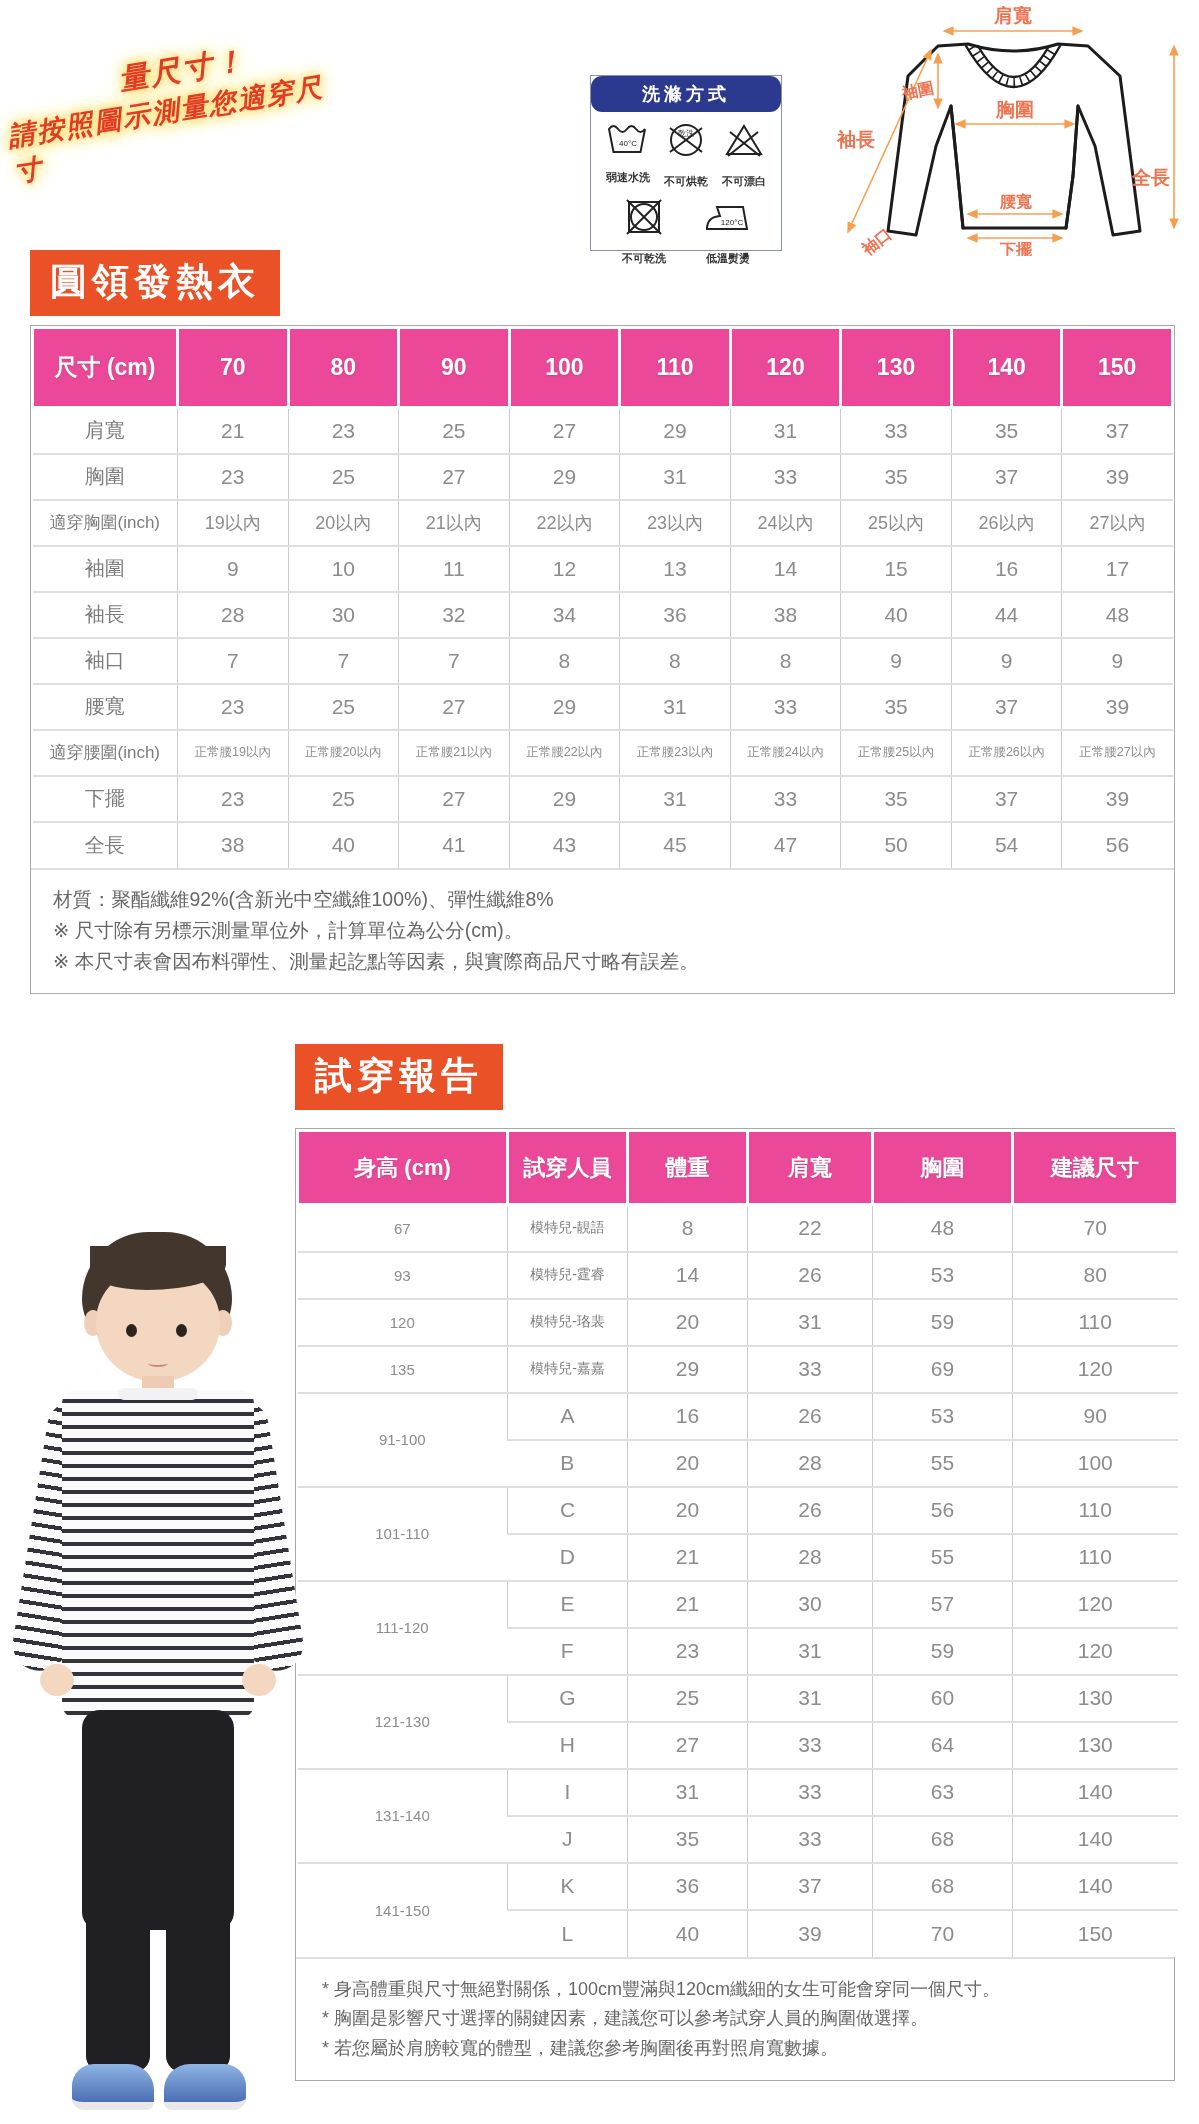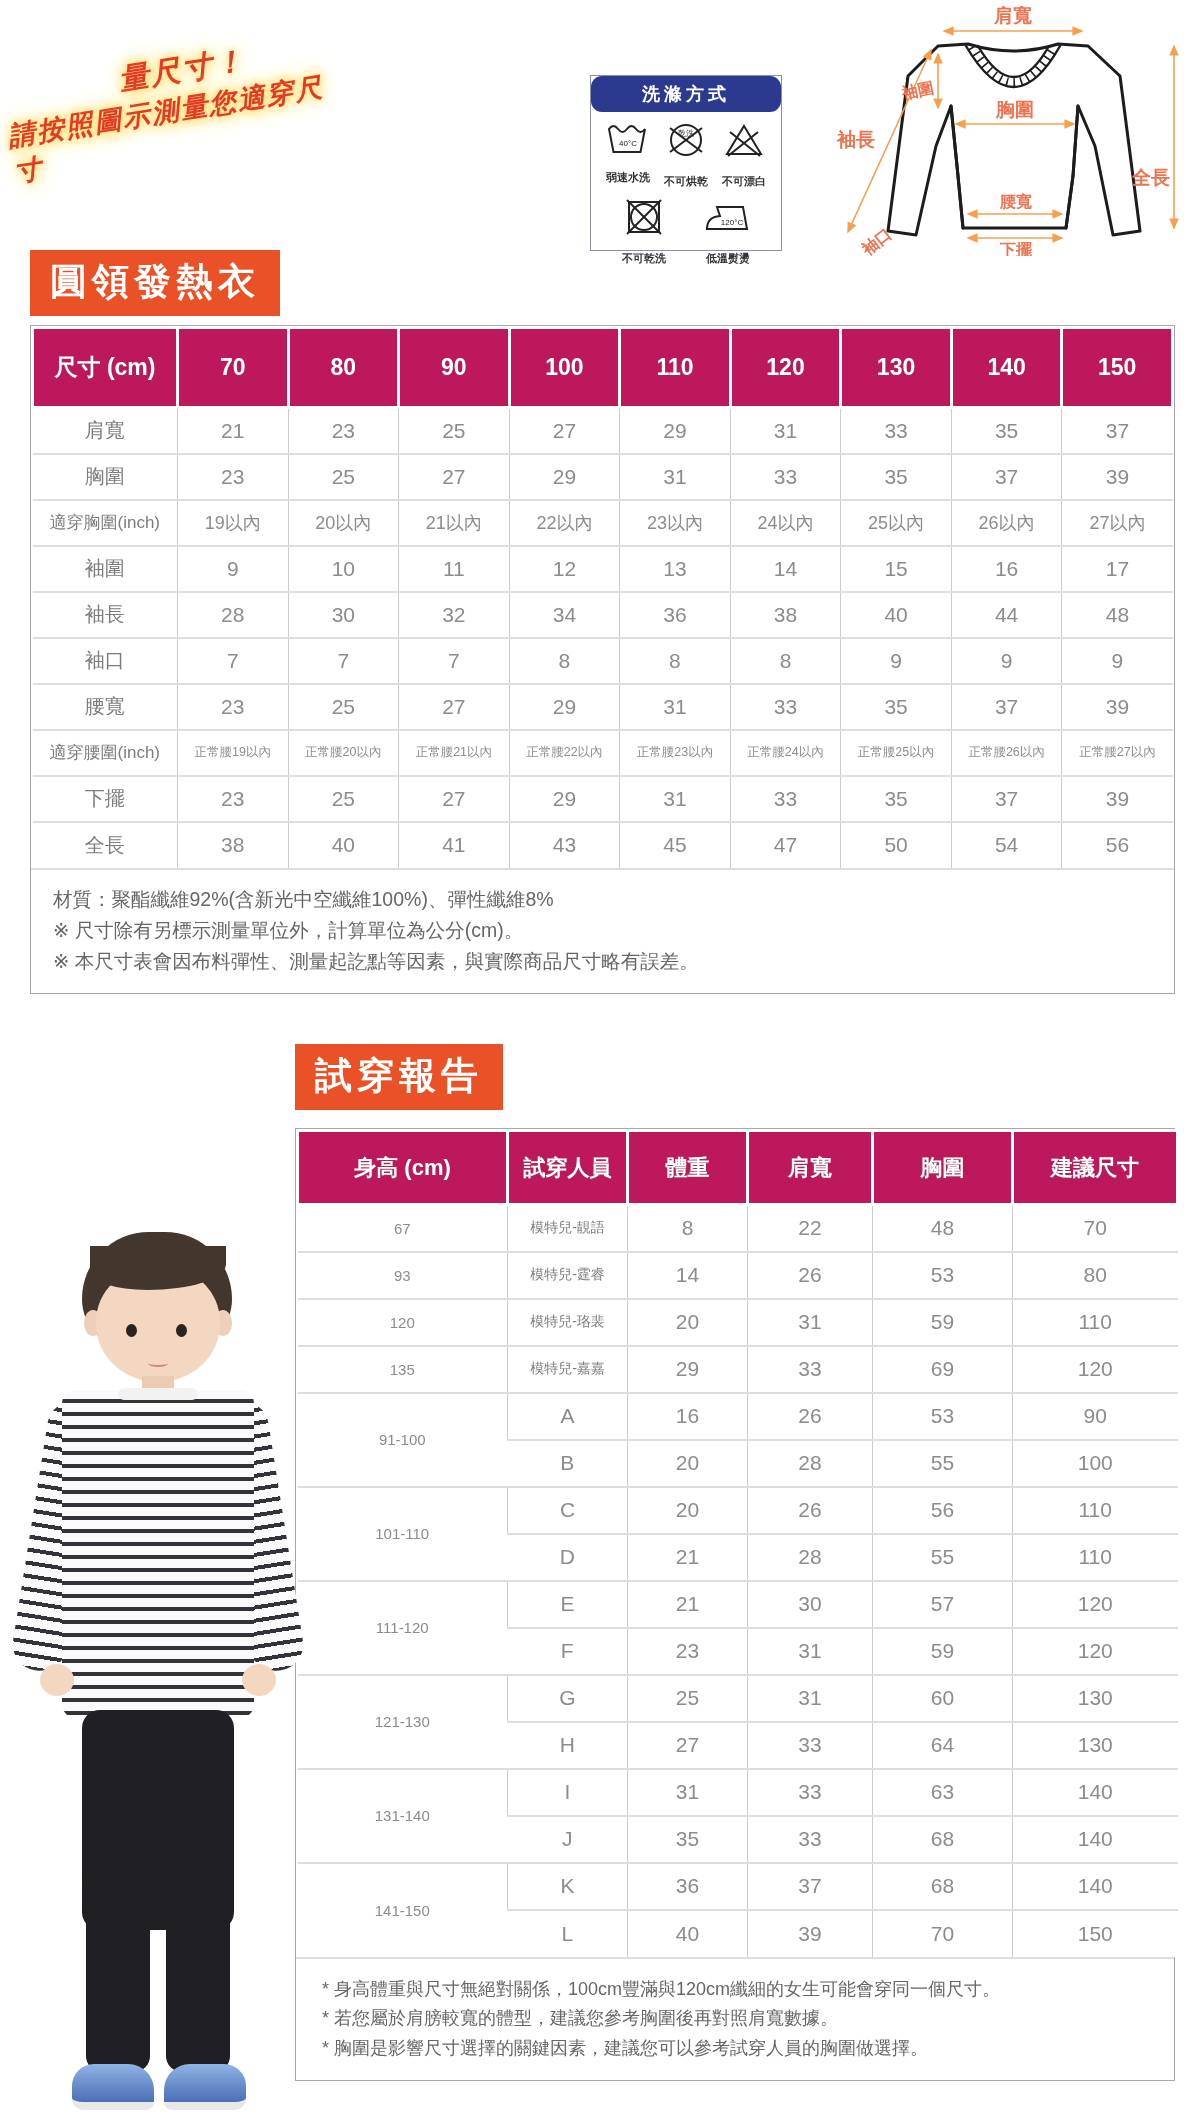--- a/index.html
+++ b/index.html
@@ -41,21 +41,21 @@
   .dline { stroke:#f6a04e; stroke-width:1.6; fill:none; }
 
   
   .badge { background:#ea5126; color:#fff; font-weight:bold; font-size:37px;
     padding:7px 20px 9px 20px; letter-spacing:5px; display:inline-block; }
 
   
   .tbl-wrap { border:1px solid #a8a8a8; background:#fff; }
   table { border-collapse:collapse; width:100%; table-layout:fixed; }
   th,td { text-align:center; vertical-align:middle; }
-  .hcell { background:#be185d; color:#fff; font-weight:bold; font-size:23px;
+  .hcell { background:#ec4899; color:#fff; font-weight:bold; font-size:23px;
     border:3px solid #fff; text-shadow:0 1px 2px rgba(90,90,90,.35); }
   .dcell { color:#8c8c8c; font-size:21px; border-left:1px solid #ccc; border-top:2px solid #dedede; background:#fff; }
   td.dcell:first-child, th.rlabel { border-left:none; }
   .rlabel { color:#7c7c7c; font-weight:normal; font-size:20px; border-top:2px solid #dedede; background:#fff; }
   .dcell.mid { font-size:18px; }
   .dcell.tiny { font-size:12.5px; }
   .rlabel.midlbl { font-size:17px; }
 
   .size-wrap { left:30px; top:325px; width:1145px; }
   .size-wrap .hcell { height:80px; }
@@ -495,22 +495,22 @@
           <td class="dcell">L</td>
           <td class="dcell">40</td>
           <td class="dcell">39</td>
           <td class="dcell">70</td>
           <td class="dcell">150</td>
         </tr>
       </tbody>
   </table>
   <div class="footnotes">
       <div>* 身高體重與尺寸無絕對關係，100cm豐滿與120cm纖細的女生可能會穿同一個尺寸。</div>
+      <div>* 胸圍是影響尺寸選擇的關鍵因素，建議您可以參考試穿人員的胸圍做選擇。</div>
       <div>* 若您屬於肩膀較寬的體型，建議您參考胸圍後再對照肩寬數據。</div>
-      <div>* 胸圍是影響尺寸選擇的關鍵因素，建議您可以參考試穿人員的胸圍做選擇。</div>
     </div>
 </div>
 
 <div class="abs photo">
   <div class="hair"></div>
   <div class="ear-l"></div>
   <div class="ear-r"></div>
   <div class="face"></div>
   <div class="fringe"></div>
   <div class="eye-l"></div>

